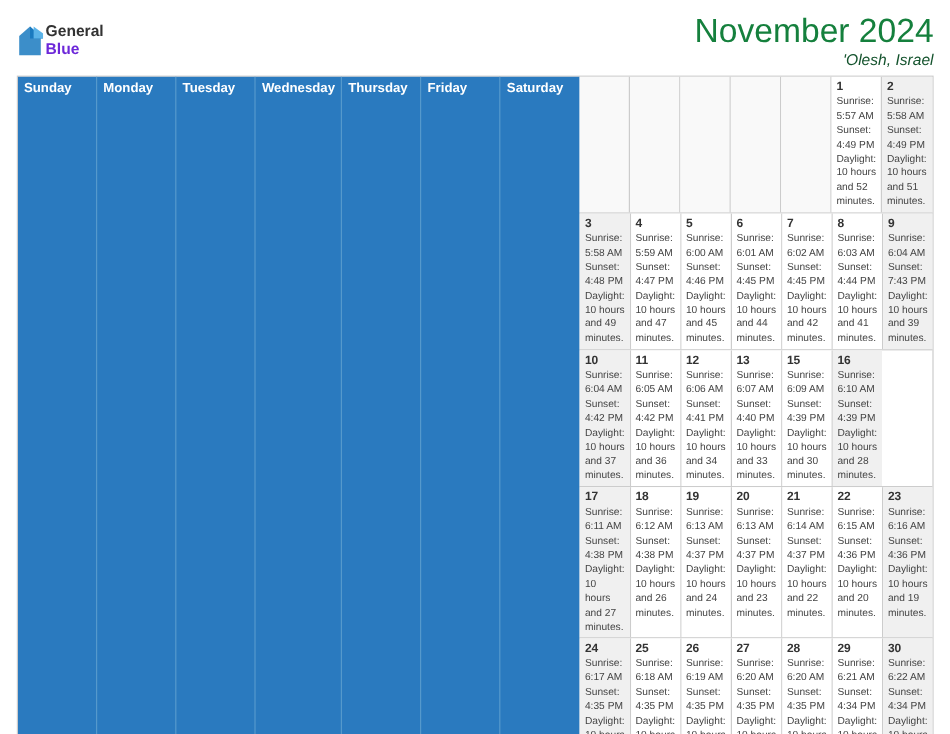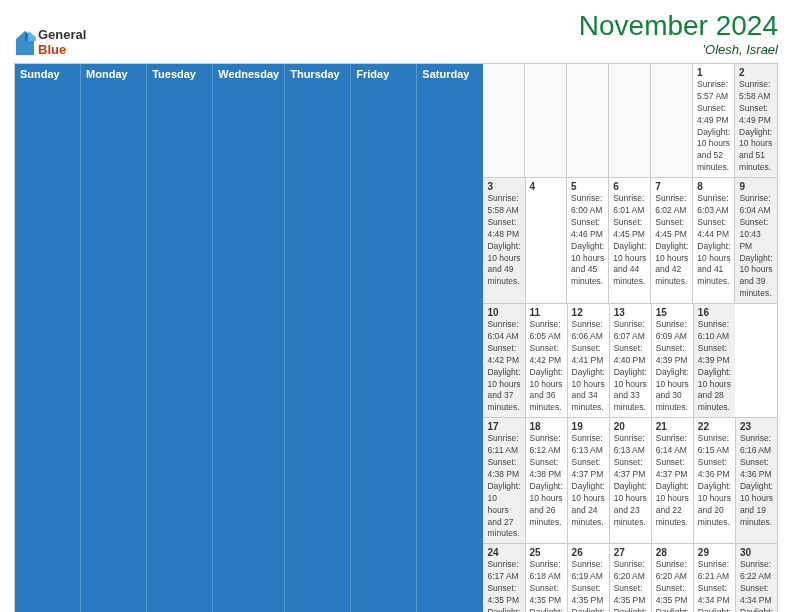--- a/index.html
+++ b/index.html
@@ -13,37 +13,37 @@
     .page {
       width: 792px;
       height: 612px;
       padding: 10px 14px;
       display: flex;
       flex-direction: column;
     }
     .header {
       display: flex;
       justify-content: space-between;
-      align-items: flex-end;
+      align-items: center;
       margin-bottom: 6px;
     }
     .logo {
       display: flex;
       align-items: center;
       gap: 2px;
     }
     .logo-text {
       display: flex;
       flex-direction: column;
       font-size: 13px;
       font-weight: bold;
       line-height: 1.1;
     }
     .logo-general { color: #333; }
-    .logo-blue { color: #c2410c; }
+    .logo-blue { color: #6d28d9; }
     .logo-icon {
       width: 22px;
       height: 28px;
     }
     .title-block {
       text-align: right;
     }
     .month-title {
       font-size: 28px;
       font-weight: 300;
@@ -169,20 +169,23 @@
         </div>
         <div class="cal-row">
           <div class="cal-cell shaded">
             <span class="day-num">3</span>
             <div class="day-info">Sunrise: 5:58 AM
 Sunset: 4:48 PM
 Daylight: 10 hours and 49 minutes.</div>
           </div>
           <div class="cal-cell">
             <span class="day-num">4</span>
+            <div class="day-info">Sunrise: 5:59 AM
+Sunset: 4:47 PM
+Daylight: 10 hours and 47 minutes.</div>
           </div>
           <div class="cal-cell">
             <span class="day-num">5</span>
             <div class="day-info">Sunrise: 6:00 AM
 Sunset: 4:46 PM
 Daylight: 10 hours and 45 minutes.</div>
           </div>
           <div class="cal-cell">
             <span class="day-num">6</span>
             <div class="day-info">Sunrise: 6:01 AM
@@ -197,21 +200,21 @@
           </div>
           <div class="cal-cell">
             <span class="day-num">8</span>
             <div class="day-info">Sunrise: 6:03 AM
 Sunset: 4:44 PM
 Daylight: 10 hours and 41 minutes.</div>
           </div>
           <div class="cal-cell shaded">
             <span class="day-num">9</span>
             <div class="day-info">Sunrise: 6:04 AM
-Sunset: 10:43 PM
+Sunset: 7:43 PM
 Daylight: 10 hours and 39 minutes.</div>
           </div>
         </div>
         <div class="cal-row">
           <div class="cal-cell shaded">
             <span class="day-num">10</span>
             <div class="day-info">Sunrise: 6:04 AM
 Sunset: 4:42 PM
 Daylight: 10 hours and 37 minutes.</div>
           </div>

